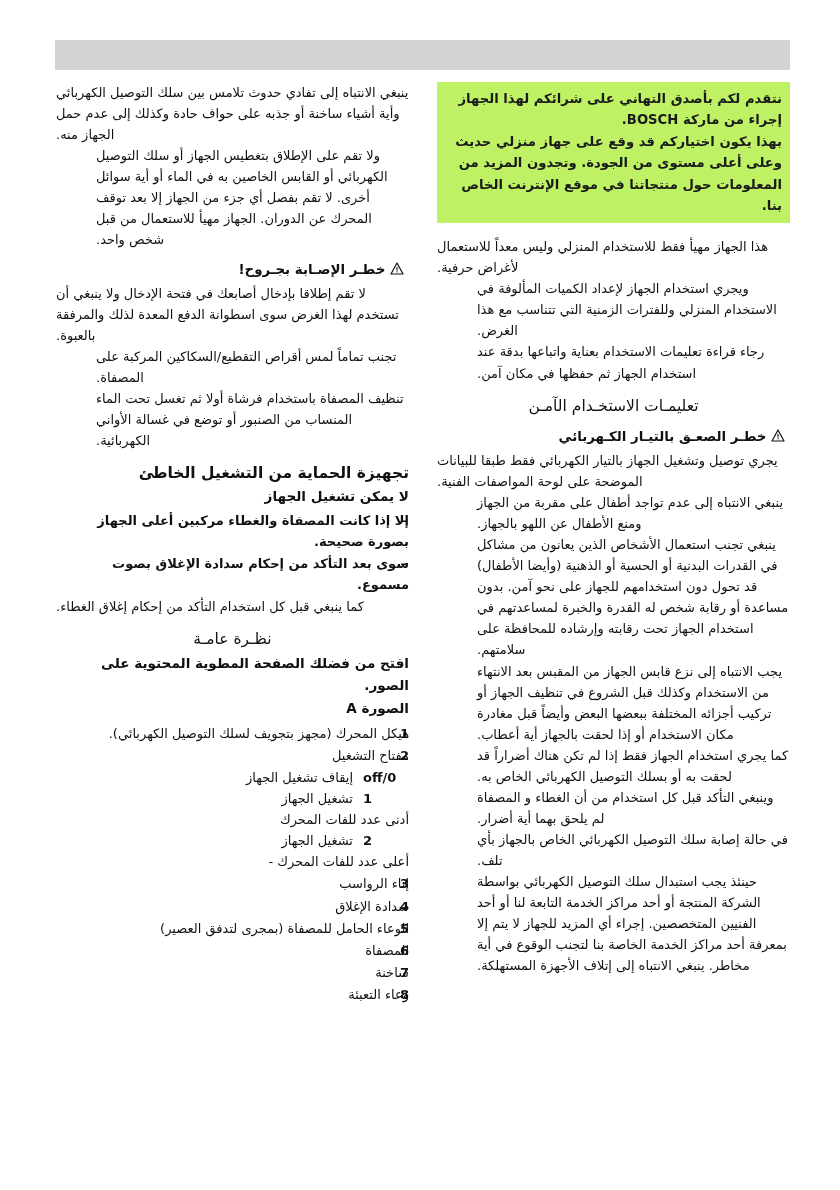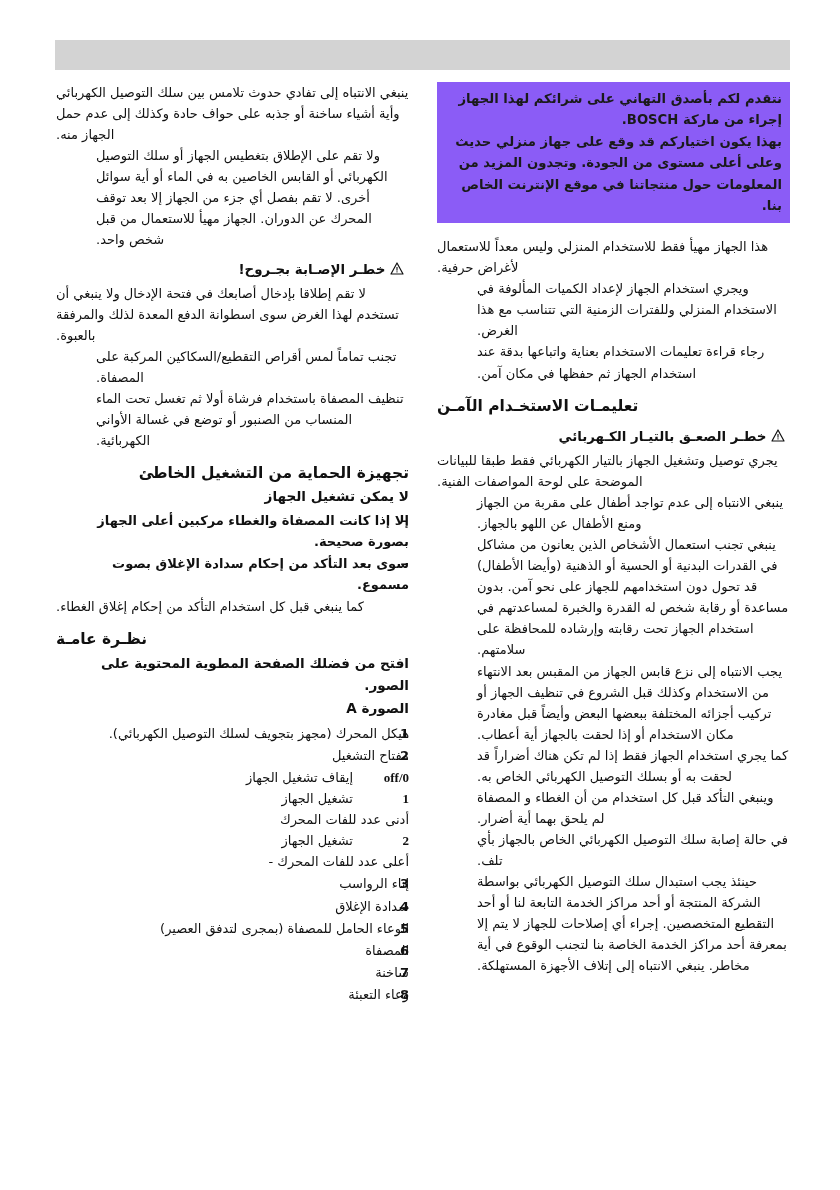--- a/index.html
+++ b/index.html
@@ -45,21 +45,21 @@
     direction: rtl;
   }
   .col {
     width: 353px;
     direction: rtl;
     text-align: right;
   }
 
   
   .intro-box {
-    background: #8b5cf6;
+    background: #bef264;
     color: #1a1a1a;
     padding: 6px 8px 7px 8px;
     font-size: 13.2px;
     font-weight: bold;
     line-height: 1.62;
     margin-bottom: 13px;
   }
   .intro-box p { margin: 0; }
   .intro-box p + p { margin-top: 0px; }
 
@@ -67,24 +67,24 @@
     font-size: 13px;
     line-height: 1.62;
     margin: 0 0 0 0;
     text-align: left;
   }
   .para + .para { margin-top: 0px; margin-left: 40px; }
 
   
   h2.section {
     font-size: 15.5px;
-    font-weight: bold;
+    font-weight: normal;
     letter-spacing: 1.4px;
     margin: 12px 0 2px 0;
-    text-align: left;
+    text-align: center;
     line-height: 1.4;
   }
   h2.section-tight {
     font-size: 15.5px;
     font-weight: bold;
     letter-spacing: 0px;
     margin: 11px 0 0 0;
     text-align: right;
     line-height: 1.4;
   }
@@ -162,25 +162,24 @@
     display: flex;
     flex-direction: row;
     justify-content: flex-start;
     font-size: 13px;
     line-height: 1.62;
     text-align: right;
   }
   .sub-row .sw {
     font-weight: bold;
     min-width: 46px;
-    text-align: right;
+    text-align: left;
     padding-inline-start: 10px;
     direction: ltr;
     unicode-bidi: isolate;
-    font-family: Liberation Serif, serif;
   }
   .sub-row .sw-desc {
     flex: 1;
     text-align: right;
   }
   .sub-line {
     font-size: 13px;
     line-height: 1.62;
     text-align: right;
   }
@@ -221,21 +220,21 @@
         <span>خطـر الصعـق بالتيـار الكـهربائي</span>
       </h3>
 
       <p class="para">يجري توصيل وتشغيل الجهاز بالتيار الكهربائي فقط طبقا للبيانات الموضحة على لوحة المواصفات الفنية.</p>
       <p class="para">ينبغي الانتباه إلى عدم تواجد أطفال على مقربة من الجهاز ومنع الأطفال عن اللهو بالجهاز.</p>
       <p class="para">ينبغي تجنب استعمال الأشخاص الذين يعانون من مشاكل في القدرات البدنية أو الحسية أو الذهنية (وأيضا الأطفال) قد تحول دون استخدامهم للجهاز على نحو آمن. بدون مساعدة أو رقابة شخص له القدرة والخبرة لمساعدتهم في استخدام الجهاز تحت رقابته وإرشاده للمحافظة على سلامتهم.</p>
       <p class="para">يجب الانتباه إلى نزع قابس الجهاز من المقبس بعد الانتهاء من الاستخدام وكذلك قبل الشروع في تنظيف الجهاز أو تركيب أجزائه المختلفة ببعضها البعض وأيضاً قبل مغادرة مكان الاستخدام أو إذا لحقت بالجهاز أية أعطاب.</p>
       <p class="para">كما يجري استخدام الجهاز فقط إذا لم تكن هناك أضراراً قد لحقت به أو بسلك التوصيل الكهربائي الخاص به.</p>
       <p class="para">وينبغي التأكد قبل كل استخدام من أن الغطاء و المصفاة لم يلحق بهما أية أضرار.</p>
       <p class="para">في حالة إصابة سلك التوصيل الكهربائي الخاص بالجهاز بأي تلف.</p>
-      <p class="para">حينئذ يجب استبدال سلك التوصيل الكهربائي بواسطة الشركة المنتجة أو أحد مراكز الخدمة التابعة لنا أو أحد التقطيع المتخصصين. إجراء أي إصلاحات للجهاز لا يتم إلا بمعرفة أحد مراكز الخدمة الخاصة بنا لتجنب الوقوع في أية مخاطر. ينبغي الانتباه إلى إتلاف الأجهزة المستهلكة.</p>
+      <p class="para">حينئذ يجب استبدال سلك التوصيل الكهربائي بواسطة الشركة المنتجة أو أحد مراكز الخدمة التابعة لنا أو أحد الفنيين المتخصصين. إجراء أي المزيد للجهاز لا يتم إلا بمعرفة أحد مراكز الخدمة الخاصة بنا لتجنب الوقوع في أية مخاطر. ينبغي الانتباه إلى إتلاف الأجهزة المستهلكة.</p>
 
     </div>
 
     <div class="col">
 
       <p class="para">ينبغي الانتباه إلى تفادي حدوث تلامس بين سلك التوصيل الكهربائي وأية أشياء ساخنة أو جذبه على حواف حادة وكذلك إلى عدم حمل الجهاز منه.</p>
       <p class="para">ولا تقم على الإطلاق بتغطيس الجهاز أو سلك التوصيل الكهربائي أو القابس الخاصين به في الماء أو أية سوائل أخرى. لا تقم بفصل أي جزء من الجهاز إلا بعد توقف المحرك عن الدوران. الجهاز مهيأ للاستعمال من قبل شخص واحد.</p>
 
       <h3 class="warn">
         <span class="tri">

